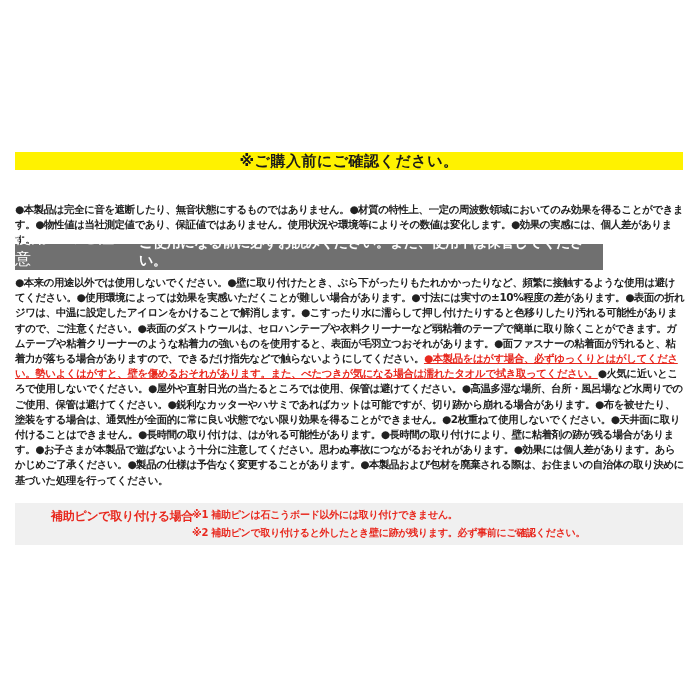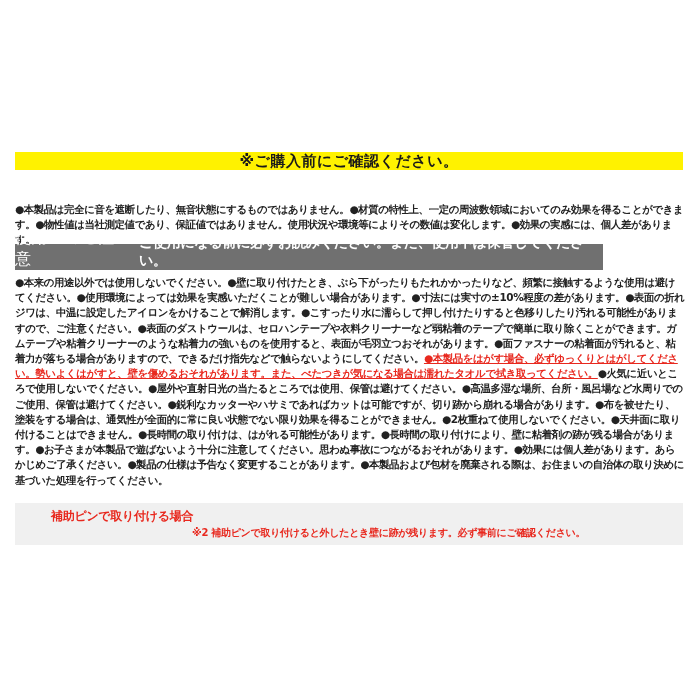--- a/index.html
+++ b/index.html
@@ -43,14 +43,15 @@
 
 <div class="gray-bar">
   <span class="title">使用上のご注意</span>
   <span class="sub">ご使用になる前に必ずお読みください。また、使用中は保管してください。</span>
 </div>
 
 <div class="para p2" id="p2"><span>●本来の用途以外では使用しないでください。</span><span>●壁に取り付けたとき、ぶら下がったりもたれかかったりなど、頻繁に接触するような使用は避けてください。</span><span>●使用環境によっては効果を実感いただくことが難しい場合があります。</span><span>●寸法には実寸の±10%程度の差があります。</span><span>●表面の折れジワは、中温に設定したアイロンをかけることで解消します。</span><span>●こすったり水に濡らして押し付けたりすると色移りしたり汚れる可能性がありますので、ご注意ください。</span><span>●表面のダストウールは、セロハンテープや衣料クリーナーなど弱粘着のテープで簡単に取り除くことができます。ガムテープや粘着クリーナーのような粘着力の強いものを使用すると、表面が毛羽立つおそれがあります。</span><span>●面ファスナーの粘着面が汚れると、粘着力が落ちる場合がありますので、できるだけ指先などで触らないようにしてください。</span><span class="red">●本製品をはがす場合、必ずゆっくりとはがしてください。勢いよくはがすと、壁を傷めるおそれがあります。また、べたつきが気になる場合は濡れたタオルで拭き取ってください。</span><span>●火気に近いところで使用しないでください。</span><span>●屋外や直射日光の当たるところでは使用、保管は避けてください。</span><span>●高温多湿な場所、台所・風呂場など水周りでのご使用、保管は避けてください。</span><span>●鋭利なカッターやハサミであればカットは可能ですが、切り跡から崩れる場合があります。</span><span>●布を被せたり、塗装をする場合は、通気性が全面的に常に良い状態でない限り効果を得ることができません。</span><span>●2枚重ねて使用しないでください。</span><span>●天井面に取り付けることはできません。</span><span>●長時間の取り付けは、はがれる可能性があります。</span><span>●長時間の取り付けにより、壁に粘着剤の跡が残る場合があります。</span><span>●お子さまが本製品で遊ばないよう十分に注意してください。思わぬ事故につながるおそれがあります。</span><span>●効果には個人差があります。あらかじめご了承ください。</span><span>●製品の仕様は予告なく変更することがあります。</span><span>●本製品および包材を廃棄される際は、お住まいの自治体の取り決めに基づいた処理を行ってください。</span></div>
 
 <div class="note-box">
   <span class="note-label">補助ピンで取り付ける場合</span>
+  <span class="note1">※1 補助ピンは石こうボード以外には取り付けできません。</span>
   <span class="note2">※2 補助ピンで取り付けると外したとき壁に跡が残ります。必ず事前にご確認ください。</span>
 </div>
 
 </body></html>

